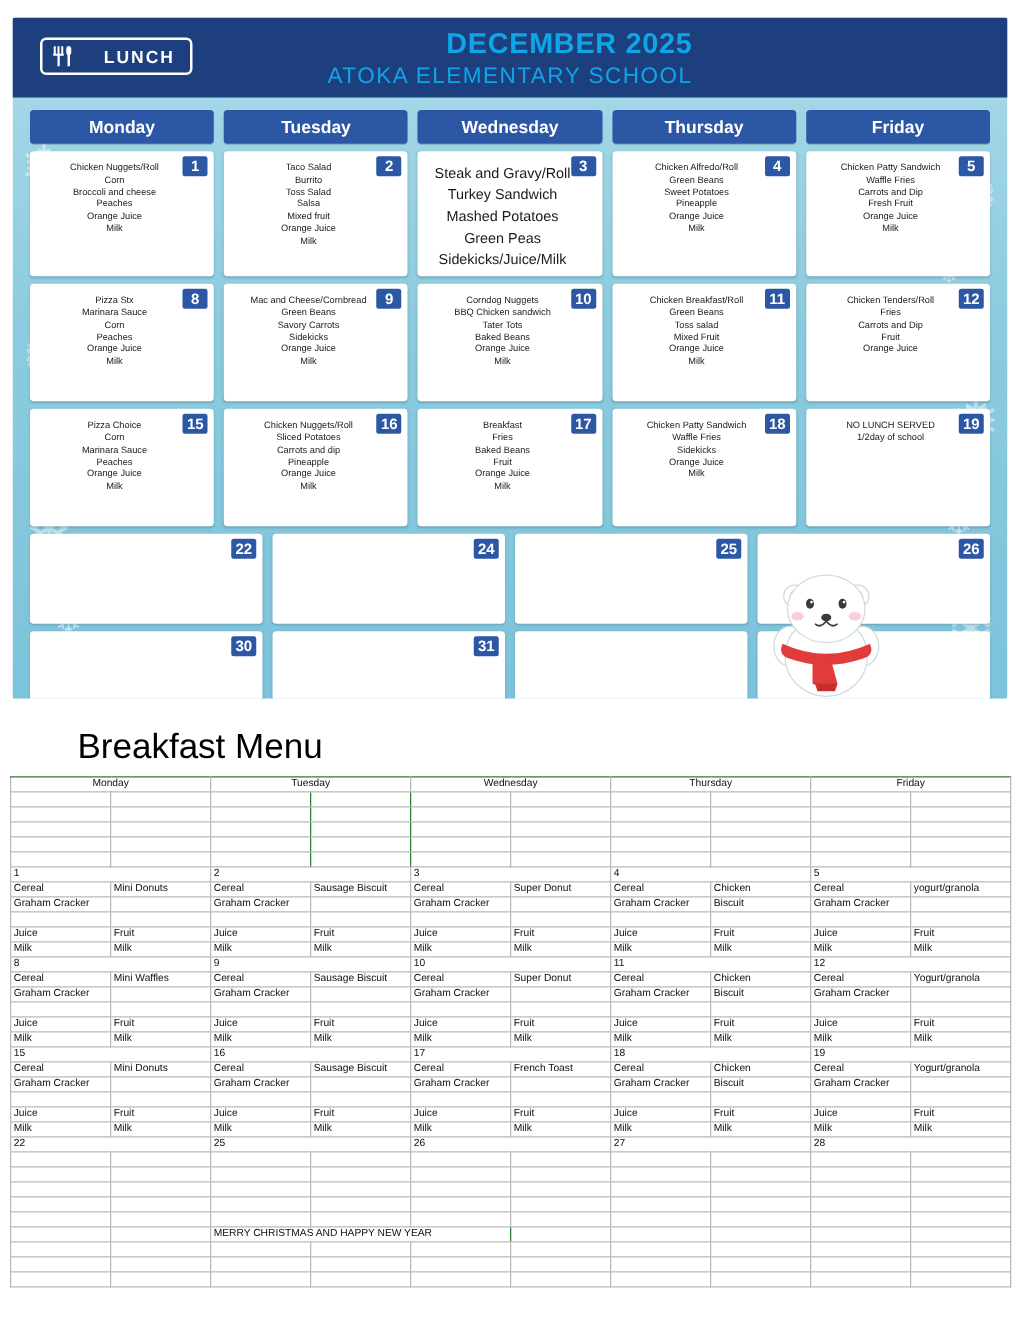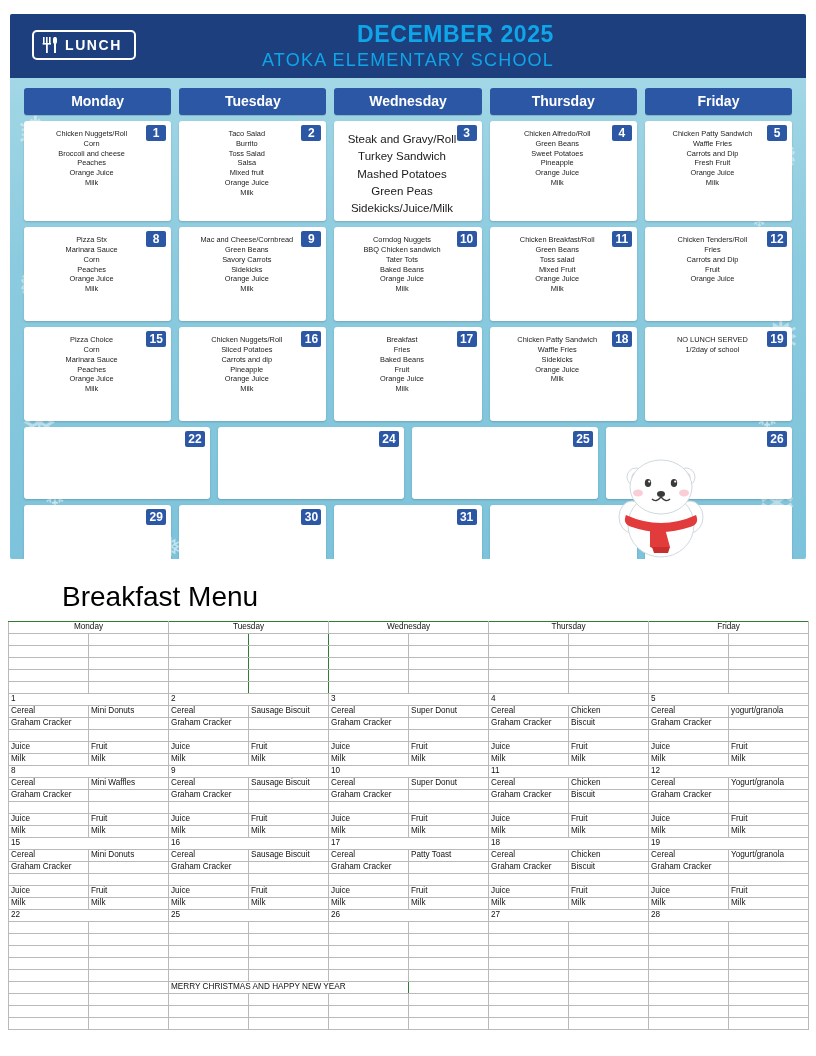--- a/index.html
+++ b/index.html
@@ -31,21 +31,21 @@
     display:flex;align-items:center;justify-content:center;
   }
   .lunch-badge{
     position:absolute;left:22px;top:16px;
     display:flex;align-items:center;gap:7px;
     border:2px solid #ffffff;border-radius:5px;
     padding:4px 12px 4px 8px;
   }
   .lunch-badge .fork{display:block;}
   .lunch-badge .txt{
-    color:#ffffff;font-weight:bold;font-size:14px;letter-spacing:1.6px;
+    color:#ffffff;font-weight:bold;font-size:14px;letter-spacing:1.6px;margin-left:18px;
   }
   .head-titles{text-align:right;color:#0ea5e9;}
   .head-titles .m-title{font-size:23px;font-weight:bold;letter-spacing:.6px;}
   .head-titles .m-sub{font-size:18px;letter-spacing:1.2px;margin-top:2px;}
 
   .cal-body{position:relative;padding:10px 14px 6px 14px;}
   .dow-row{display:flex;gap:8px;margin-bottom:6px;}
   .dow{
     flex:1;background:#2b57a5;color:#fff;text-align:center;
     font-size:14px;font-weight:bold;padding:5px 0 6px 0;border-radius:3px;
@@ -313,23 +313,20 @@
           </div>
           <div class="cell blank">
             <div class="daynum">25</div>
           </div>
           <div class="cell blank">
             <div class="daynum">26</div>
           </div>
         </div>
         <div class="week">
           <div class="cell blank">
-            <div class="daynum">29</div>
-          </div>
-          <div class="cell blank">
             <div class="daynum">30</div>
           </div>
           <div class="cell blank">
             <div class="daynum">31</div>
           </div>
           <div class="cell empty"></div>
           <div class="cell empty"></div>
         </div>
       </div>
   </div>
@@ -581,21 +578,21 @@
           <td colspan="2">17</td>
           <td colspan="2">18</td>
           <td colspan="2">19</td>
         </tr>
         <tr>
           <td>Cereal</td>
           <td>Mini Donuts</td>
           <td>Cereal</td>
           <td>Sausage Biscuit</td>
           <td>Cereal</td>
-          <td>Patty Toast</td>
+          <td>French Toast</td>
           <td>Cereal</td>
           <td>Chicken</td>
           <td>Cereal</td>
           <td>Yogurt/granola</td>
         </tr>
         <tr>
           <td>Graham Cracker</td>
           <td></td>
           <td>Graham Cracker</td>
           <td></td>

